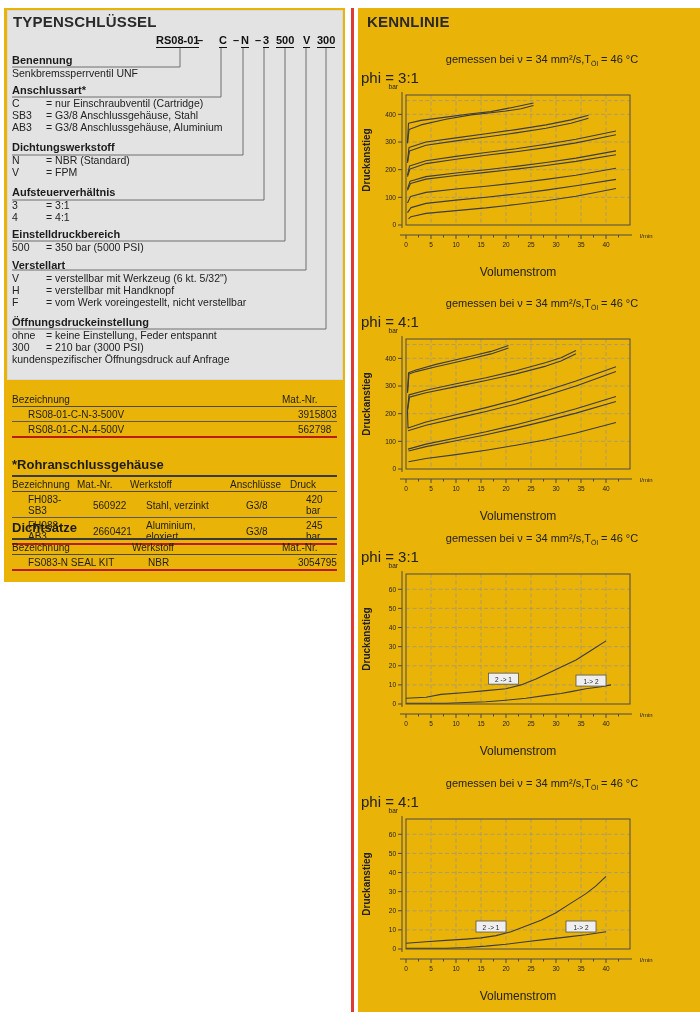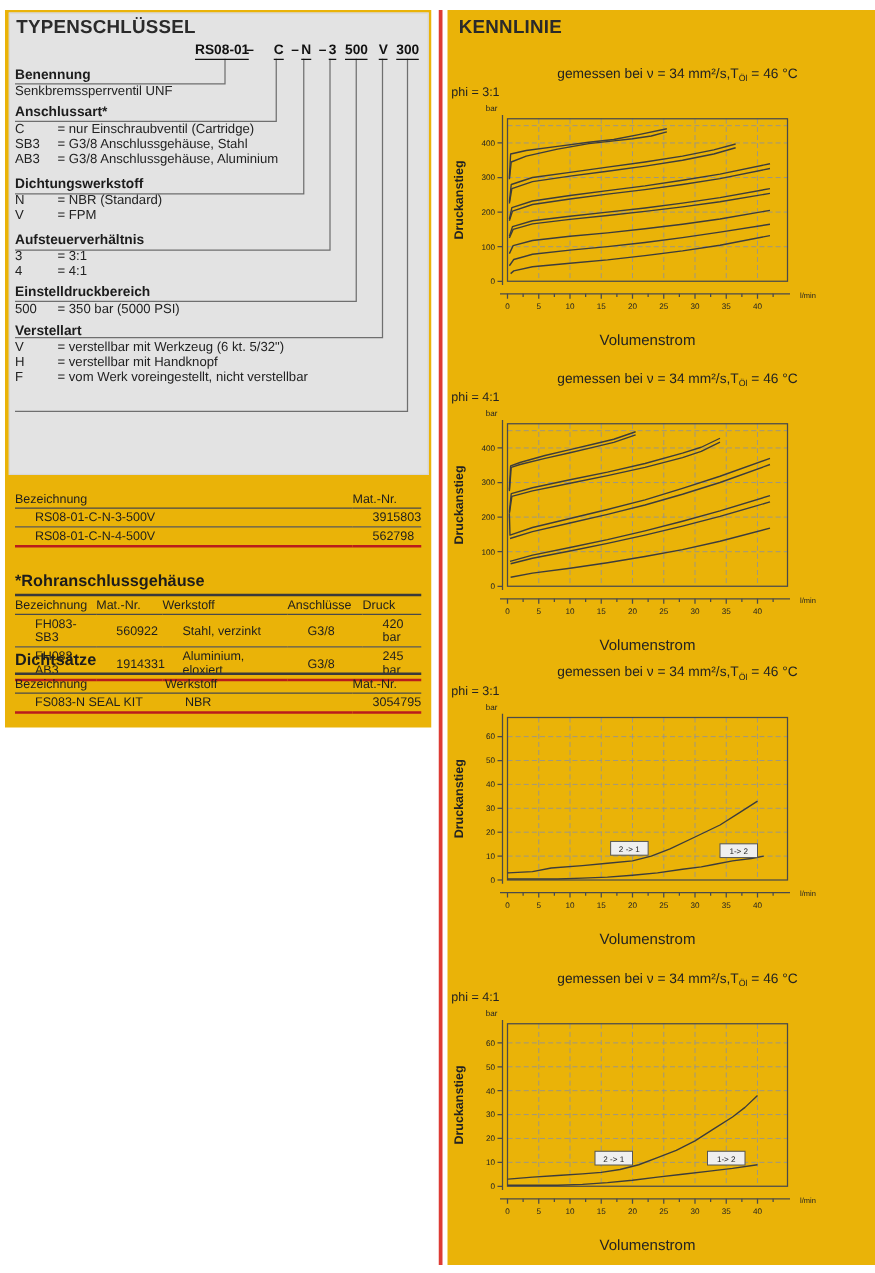--- a/index.html
+++ b/index.html
@@ -23,21 +23,21 @@
   .tbl-block{position:absolute;left:8px;width:325px;}
   .tbl-title{font-size:13px;font-weight:bold;color:#1c1c1c;padding-bottom:3px;border-bottom:2px solid #3a3a3a;}
   .tbl-block table{width:100%;border-collapse:collapse;table-layout:fixed;}
   .tbl-block th{font-size:10px;font-weight:normal;text-align:left;padding:2px 0 1px 0;border-bottom:1.5px solid #4a4a4a;}
   .tbl-block td{font-size:10px;padding:2px 0 1px 16px;border-bottom:1px solid #5a5a5a;}
   .tbl-block tr:last-child td{border-bottom:2px solid #b91c1c;}
   
   .chart-block{position:absolute;left:0;width:338px;height:235px;}
   .chart-subtitle{position:absolute;top:0;left:30px;right:0;text-align:center;font-size:11px;color:#222;}
   .chart-subtitle sub{font-size:7px;}
-  .chart-phi{position:absolute;top:16px;left:3px;font-size:10px;color:#222;}
+  .chart-phi{position:absolute;top:16px;left:3px;font-size:15px;color:#222;}
   .chart-svg-host{position:absolute;top:30px;left:2px;}
   .chart-xlabel{position:absolute;top:212px;left:0;width:320px;text-align:center;font-size:12px;color:#222;}
   svg text{font-family:"Liberation Sans","DejaVu Sans",sans-serif;fill:#222;}
   .grid{stroke:#949494;stroke-width:.7;stroke-dasharray:4 2.5;}
   .plotbox{fill:none;stroke:#4a4a4a;stroke-width:1;}
   .axis{stroke:#4a4a4a;stroke-width:1;fill:none;}
   .curve{fill:none;stroke:#3c3c3c;stroke-width:1.1;stroke-linejoin:round;}
   .annbox{fill:#efefef;stroke:#555;stroke-width:.8;}
   .lab{font-size:6.5px;}
   .lab-small{font-size:6px;}
@@ -99,20 +99,26 @@
   <div class="tk-section" style="top:219px">
       <div class="tk-head">Einstelldruckbereich</div>
       <div class="tk-item"><span class="tk-term">500</span><span>= 350 bar (5000 PSI)</span></div>
     </div>
   <div class="tk-section" style="top:250px">
       <div class="tk-head">Verstellart</div>
       <div class="tk-item"><span class="tk-term">V</span><span>= verstellbar mit Werkzeug (6 kt. 5/32")</span></div>
       <div class="tk-item"><span class="tk-term">H</span><span>= verstellbar mit Handknopf</span></div>
       <div class="tk-item"><span class="tk-term">F</span><span>= vom Werk voreingestellt, nicht verstellbar</span></div>
     </div>
+  <div class="tk-section" style="top:307px">
+      <div class="tk-head">Öffnungsdruckeinstellung</div>
+      <div class="tk-item"><span class="tk-term">ohne</span><span>= keine Einstellung, Feder entspannt</span></div>
+      <div class="tk-item"><span class="tk-term">300</span><span>= 210 bar (3000 PSI)</span></div>
+      <div class="tk-item"><span>kundenspezifischer Öffnungsdruck auf Anfrage</span></div>
+    </div>
 
   <div class="tbl-block" style="top:384px">
       <table>
         <colgroup>
           <col style="width: 270px;">
           <col style="width: 55px;">
         </colgroup>
         <thead>
           <tr>
             <th>Bezeichnung</th>
@@ -153,21 +159,21 @@
         <tbody>
           <tr>
             <td>FH083-SB3</td>
             <td>560922</td>
             <td>Stahl, verzinkt</td>
             <td>G3/8</td>
             <td>420 bar</td>
           </tr>
           <tr>
             <td>FH083-AB3</td>
-            <td>1914331</td>
+            <td>2660421</td>
             <td>Aluminium, eloxiert</td>
             <td>G3/8</td>
             <td>245 bar</td>
           </tr>
         </tbody>
       </table>
     </div>
   <div class="tbl-block" style="top:512px">
       <div class="tbl-title">Dichtsätze</div>
       <table>

